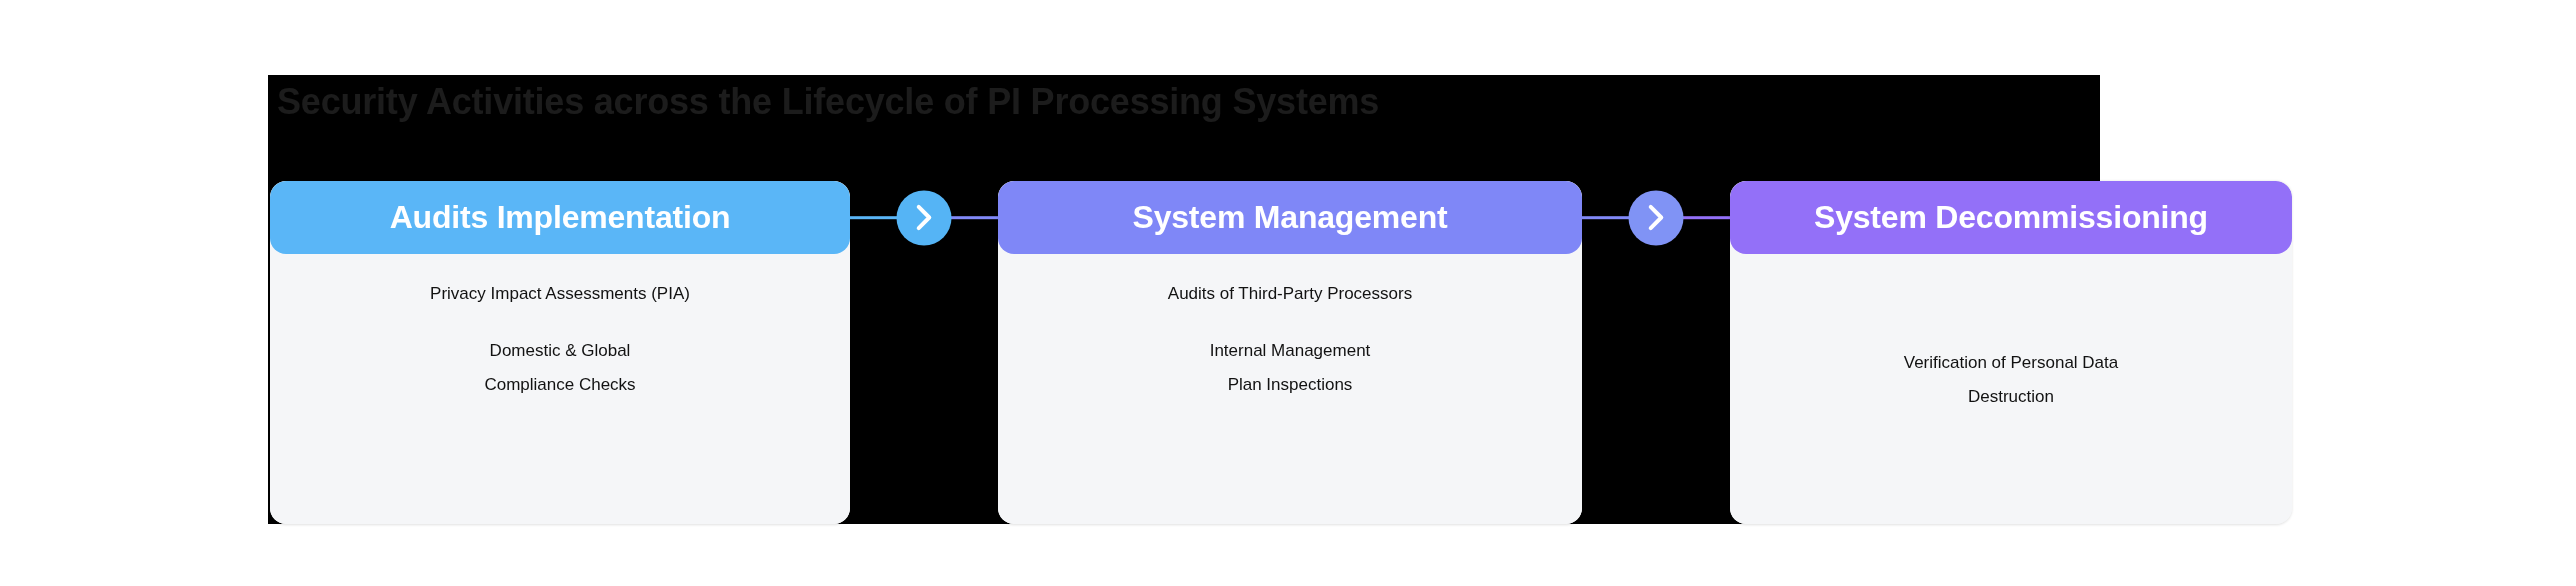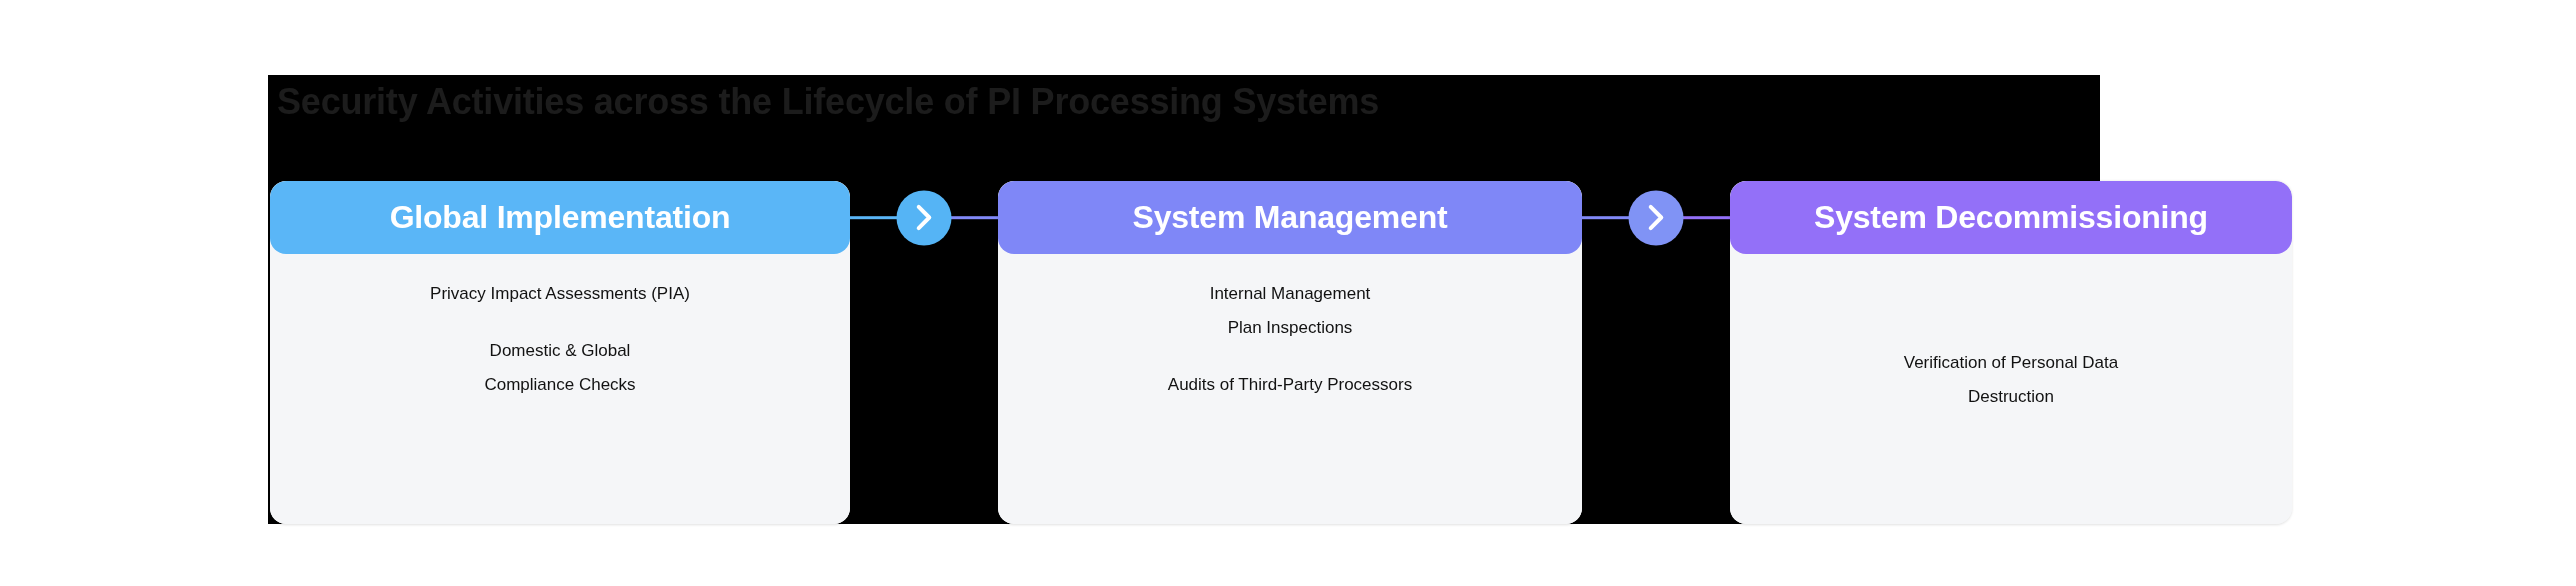--- a/index.html
+++ b/index.html
@@ -142,21 +142,21 @@
 
 <div class="canvas">
 
   <div class="backdrop" style="background: rgb(0, 0, 0);"></div>
 
   <div class="title" style="color: rgb(28, 28, 28);">Security Activities across the Lifecycle of PI Processing Systems</div>
 
   <div class="flow">
 
     <div class="card card-1">
-      <div class="card-header" id="hdr-0" style="background: rgb(90, 182, 247);">Global Implementation</div>
+      <div class="card-header" id="hdr-0" style="background: rgb(90, 182, 247);">Audits Implementation</div>
       <div class="card-body" style="background: rgb(245, 246, 248);">
         <div class="activity">
           <span>Privacy Impact Assessments (PIA)</span>
         </div>
         <div class="activity">
           <span>Domestic &amp; Global</span><br>
           <span>Compliance Checks</span>
         </div>
       </div>
     </div>
@@ -167,25 +167,25 @@
         <svg width="23" height="30" viewBox="0 0 26 34" fill="none" aria-hidden="true">
           <path d="M7 5 L19 17 L7 29" stroke="#ffffff" stroke-width="4.5" stroke-linecap="round" stroke-linejoin="round"></path>
         </svg>
       </div>
     </div>
 
     <div class="card card-2">
       <div class="card-header" id="hdr-1" style="background: rgb(127, 135, 247);">System Management</div>
       <div class="card-body" style="background: rgb(245, 246, 248);">
         <div class="activity">
+          <span>Audits of Third-Party Processors</span>
+        </div>
+        <div class="activity">
           <span>Internal Management</span><br>
           <span>Plan Inspections</span>
-        </div>
-        <div class="activity">
-          <span>Audits of Third-Party Processors</span>
         </div>
       </div>
     </div>
 
     <div class="connector">
       <div class="conn-line l2"></div>
       <div class="arrow-circle c2" id="circ-1" style="background: rgb(128, 147, 245);">
         <svg width="23" height="30" viewBox="0 0 26 34" fill="none" aria-hidden="true">
           <path d="M7 5 L19 17 L7 29" stroke="#ffffff" stroke-width="4.5" stroke-linecap="round" stroke-linejoin="round"></path>
         </svg>

